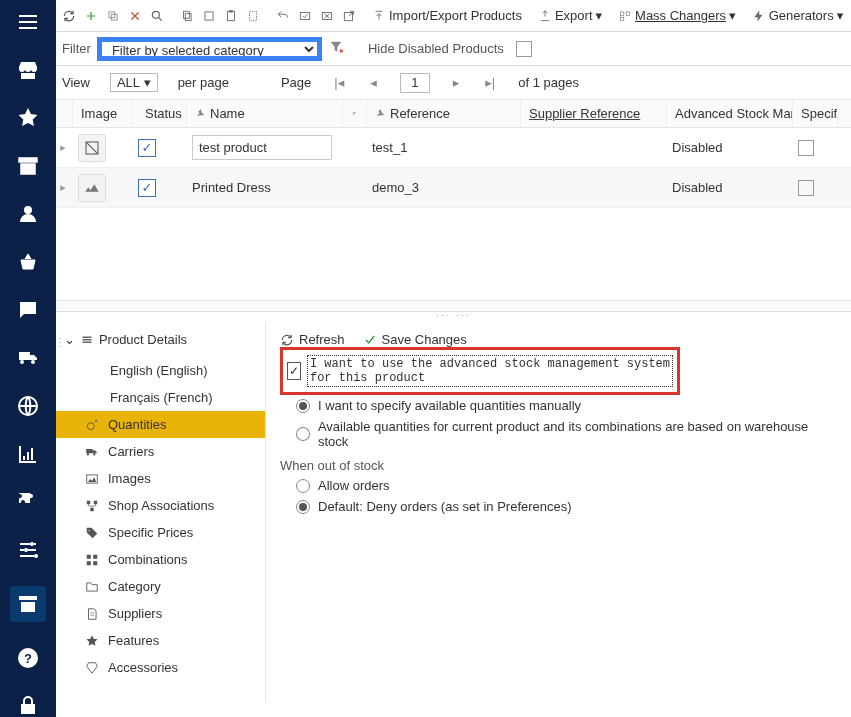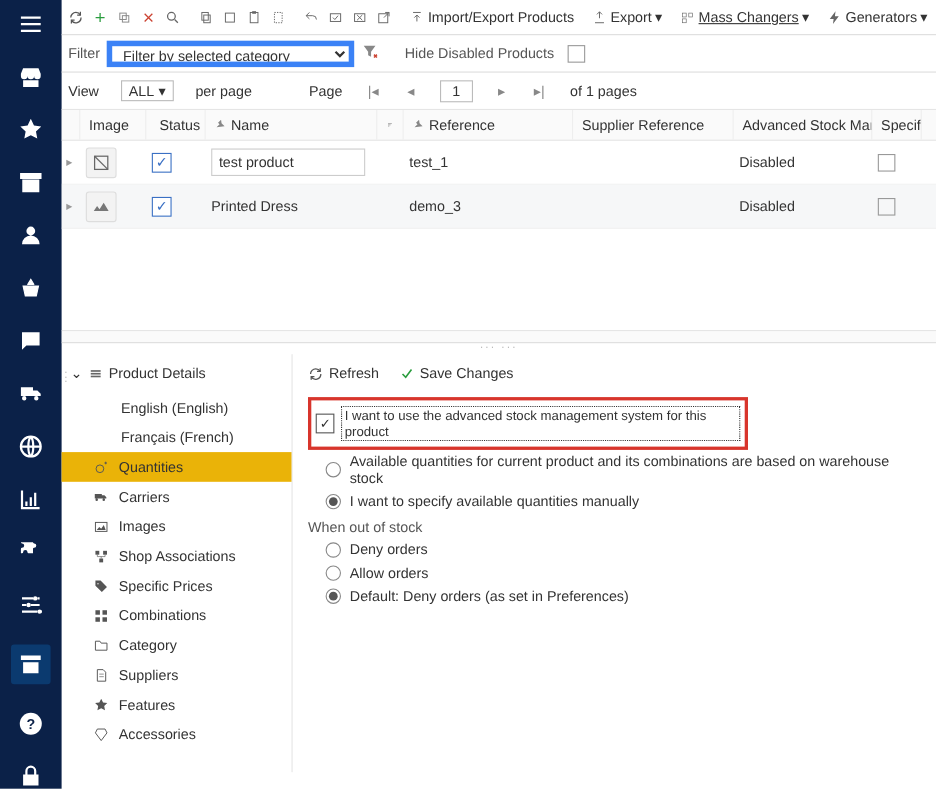--- a/index.html
+++ b/index.html
@@ -35,21 +35,21 @@
 .grid { height:212px; border-bottom:1px solid #ddd; overflow:hidden;}
 .grid-header { display:flex; height:28px; background:#fafafa; border-bottom:1px solid #e5e5e5; align-items:center;}
 .grid-header .gh { display:flex; align-items:center; gap:4px; padding:0 8px; color:#444; border-right:1px solid #eee; height:100%; overflow:hidden; white-space:nowrap;}
 .grid-header .gh svg { width:11px; height:11px; fill:#888;}
 .col-exp{width:14px;padding:0 2px;}
 .col-img{width:60px;}
 .col-status{width:54px;}
 .col-name{width:156px;}
 .col-sort{width:24px;}
 .col-ref{width:154px;}
-.col-suppref{width:146px;}
+.col-suppref{width:146px;text-decoration:underline;}
 .col-adv{width:126px;}
 .col-spec{width:45px; border-right:none;}
 
 .grid-row{display:flex; height:40px; align-items:center; border-bottom:1px solid #f0f0f0;}
 .grid-row .gc{padding:0 8px; display:flex; align-items:center; height:100%;}
 .grid-row .expander{color:#999; font-size:11px; cursor:pointer; width:14px; justify-content:center; padding:0;}
 .img-box{width:28px;height:28px;background:#f3f3f3;border:1px solid #ddd;border-radius:3px;display:flex;align-items:center;justify-content:center;}
 .img-box svg{width:18px;height:18px;stroke:#666;fill:none;stroke-width:1.5;}
 .chkbox{width:18px;height:18px;border:1px solid #3a70c4;background:#fff;display:flex;align-items:center;justify-content:center;}
 .chkbox.checked::after{content:"✓";color:#3a70c4;font-size:13px;line-height:1;}
@@ -67,28 +67,28 @@
 .tree-panel{width:210px; border-right:1px solid #e5e5e5; padding:6px 0;}
 .tree-head{display:flex;align-items:center;gap:6px;padding:4px 8px 10px 8px;cursor:pointer;}
 .tree-head svg{width:12px;height:12px;fill:#666;}
 .tree-item{display:flex;align-items:center;gap:8px;padding:6px 8px 6px 28px;cursor:pointer;color:#333;}
 .tree-item.sel{background:#eab308;}
 .tree-item.indent{padding-left:54px;}
 .tree-item .ticon{width:16px;display:flex;justify-content:center;}
 .tree-item .ticon svg{width:14px;height:14px;fill:#555;}
 
 .detail-panel{flex:1; padding:10px 14px;}
-.detail-bar{display:flex;align-items:center;gap:18px;margin-bottom:14px;}
+.detail-bar{display:flex;align-items:center;gap:18px;}
 .detail-bar .dbtn{display:flex;align-items:center;gap:5px;cursor:pointer;}
 .detail-bar .dbtn svg{width:14px;height:14px;}
 .detail-h{font-size:18px;color:#333;margin:6px 0 12px 0;font-weight:400;}
 .hl-box{border:3px solid #d8352c; padding:5px 4px 5px 4px; display:flex; align-items:center; gap:6px; width:400px;}
 .hl-box .cb{width:18px;height:18px;border:1px solid #555;display:flex;align-items:center;justify-content:center;}
 .hl-box .cb::after{content:"✓";font-size:12px;}
-.hl-box .lbl{border:1px dotted #333; padding:1px 2px; font-size:12px;}
+.hl-box .lbl{border:1px dotted #333; padding:1px 2px; font-size:12px;font-family:Liberation Mono, monospace;}
 .radio-row{display:flex;align-items:center;gap:8px;padding:3px 0 3px 16px;color:#555;}
 .radio{width:14px;height:14px;border:1px solid #888;border-radius:50%;display:flex;align-items:center;justify-content:center;}
 .radio.sel::after{content:"";width:8px;height:8px;background:#555;border-radius:50%;}
 .oos-lbl{padding:6px 0 2px 0;color:#555;}
 </style>
 </head>
 <body>
 
 <div class="icon-rail">
   <div class="ri">
@@ -539,35 +539,31 @@
             <span>Save Changes</span>
           </span>
       </div>
 
       <div class="hl-box">
         <span class="cb"></span>
         <span class="lbl">I want to use the advanced stock management system for this product</span>
       </div>
 
       <div class="radio-row">
+          <span class="radio sel"></span>
+          <span>I want to specify available quantities manually</span>
+        </div>
+      <div class="radio-row">
           <span class="radio"></span>
           <span>Available quantities for current product and its combinations are based on warehouse stock</span>
-        </div>
-      <div class="radio-row">
-          <span class="radio sel"></span>
-          <span>I want to specify available quantities manually</span>
         </div>
 
       <div class="oos-lbl">When out of stock</div>
       <div class="radio-row">
           <span class="radio"></span>
-          <span>Deny orders</span>
-        </div>
-      <div class="radio-row">
-          <span class="radio"></span>
           <span>Allow orders</span>
         </div>
       <div class="radio-row">
           <span class="radio sel"></span>
           <span>Default: Deny orders (as set in Preferences)</span>
         </div>
     </div>
   </div>
 </div>
 

